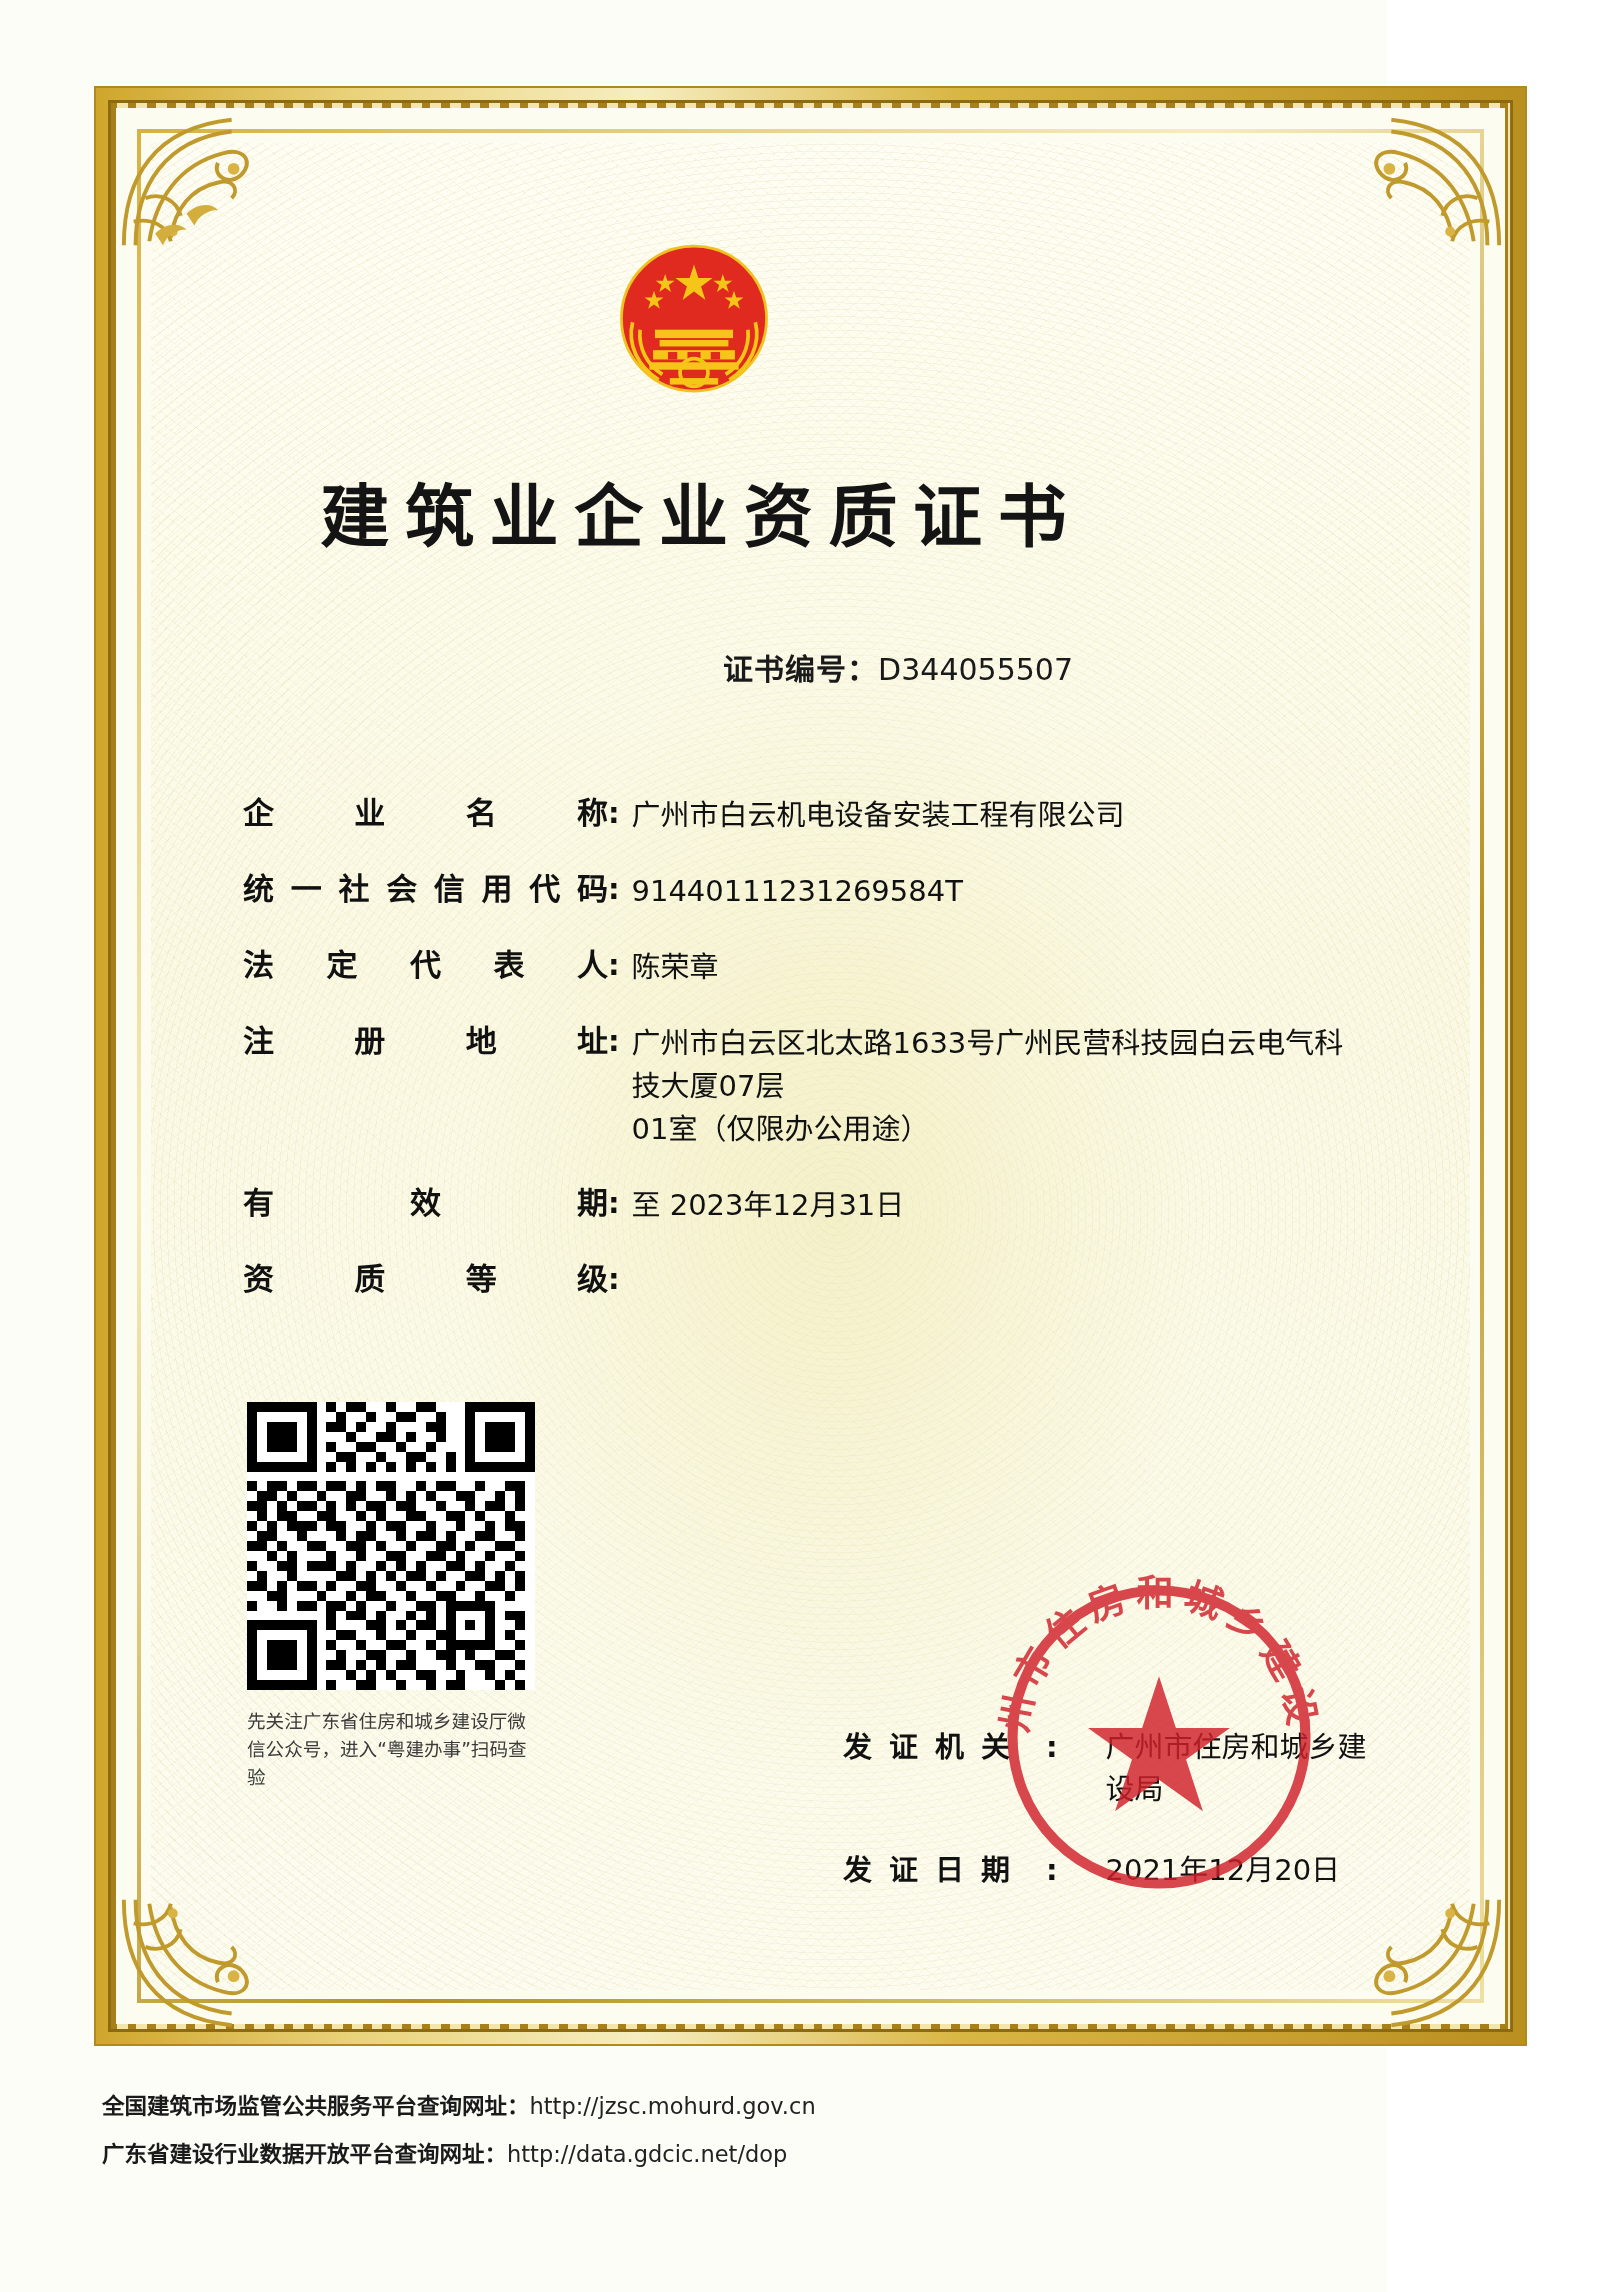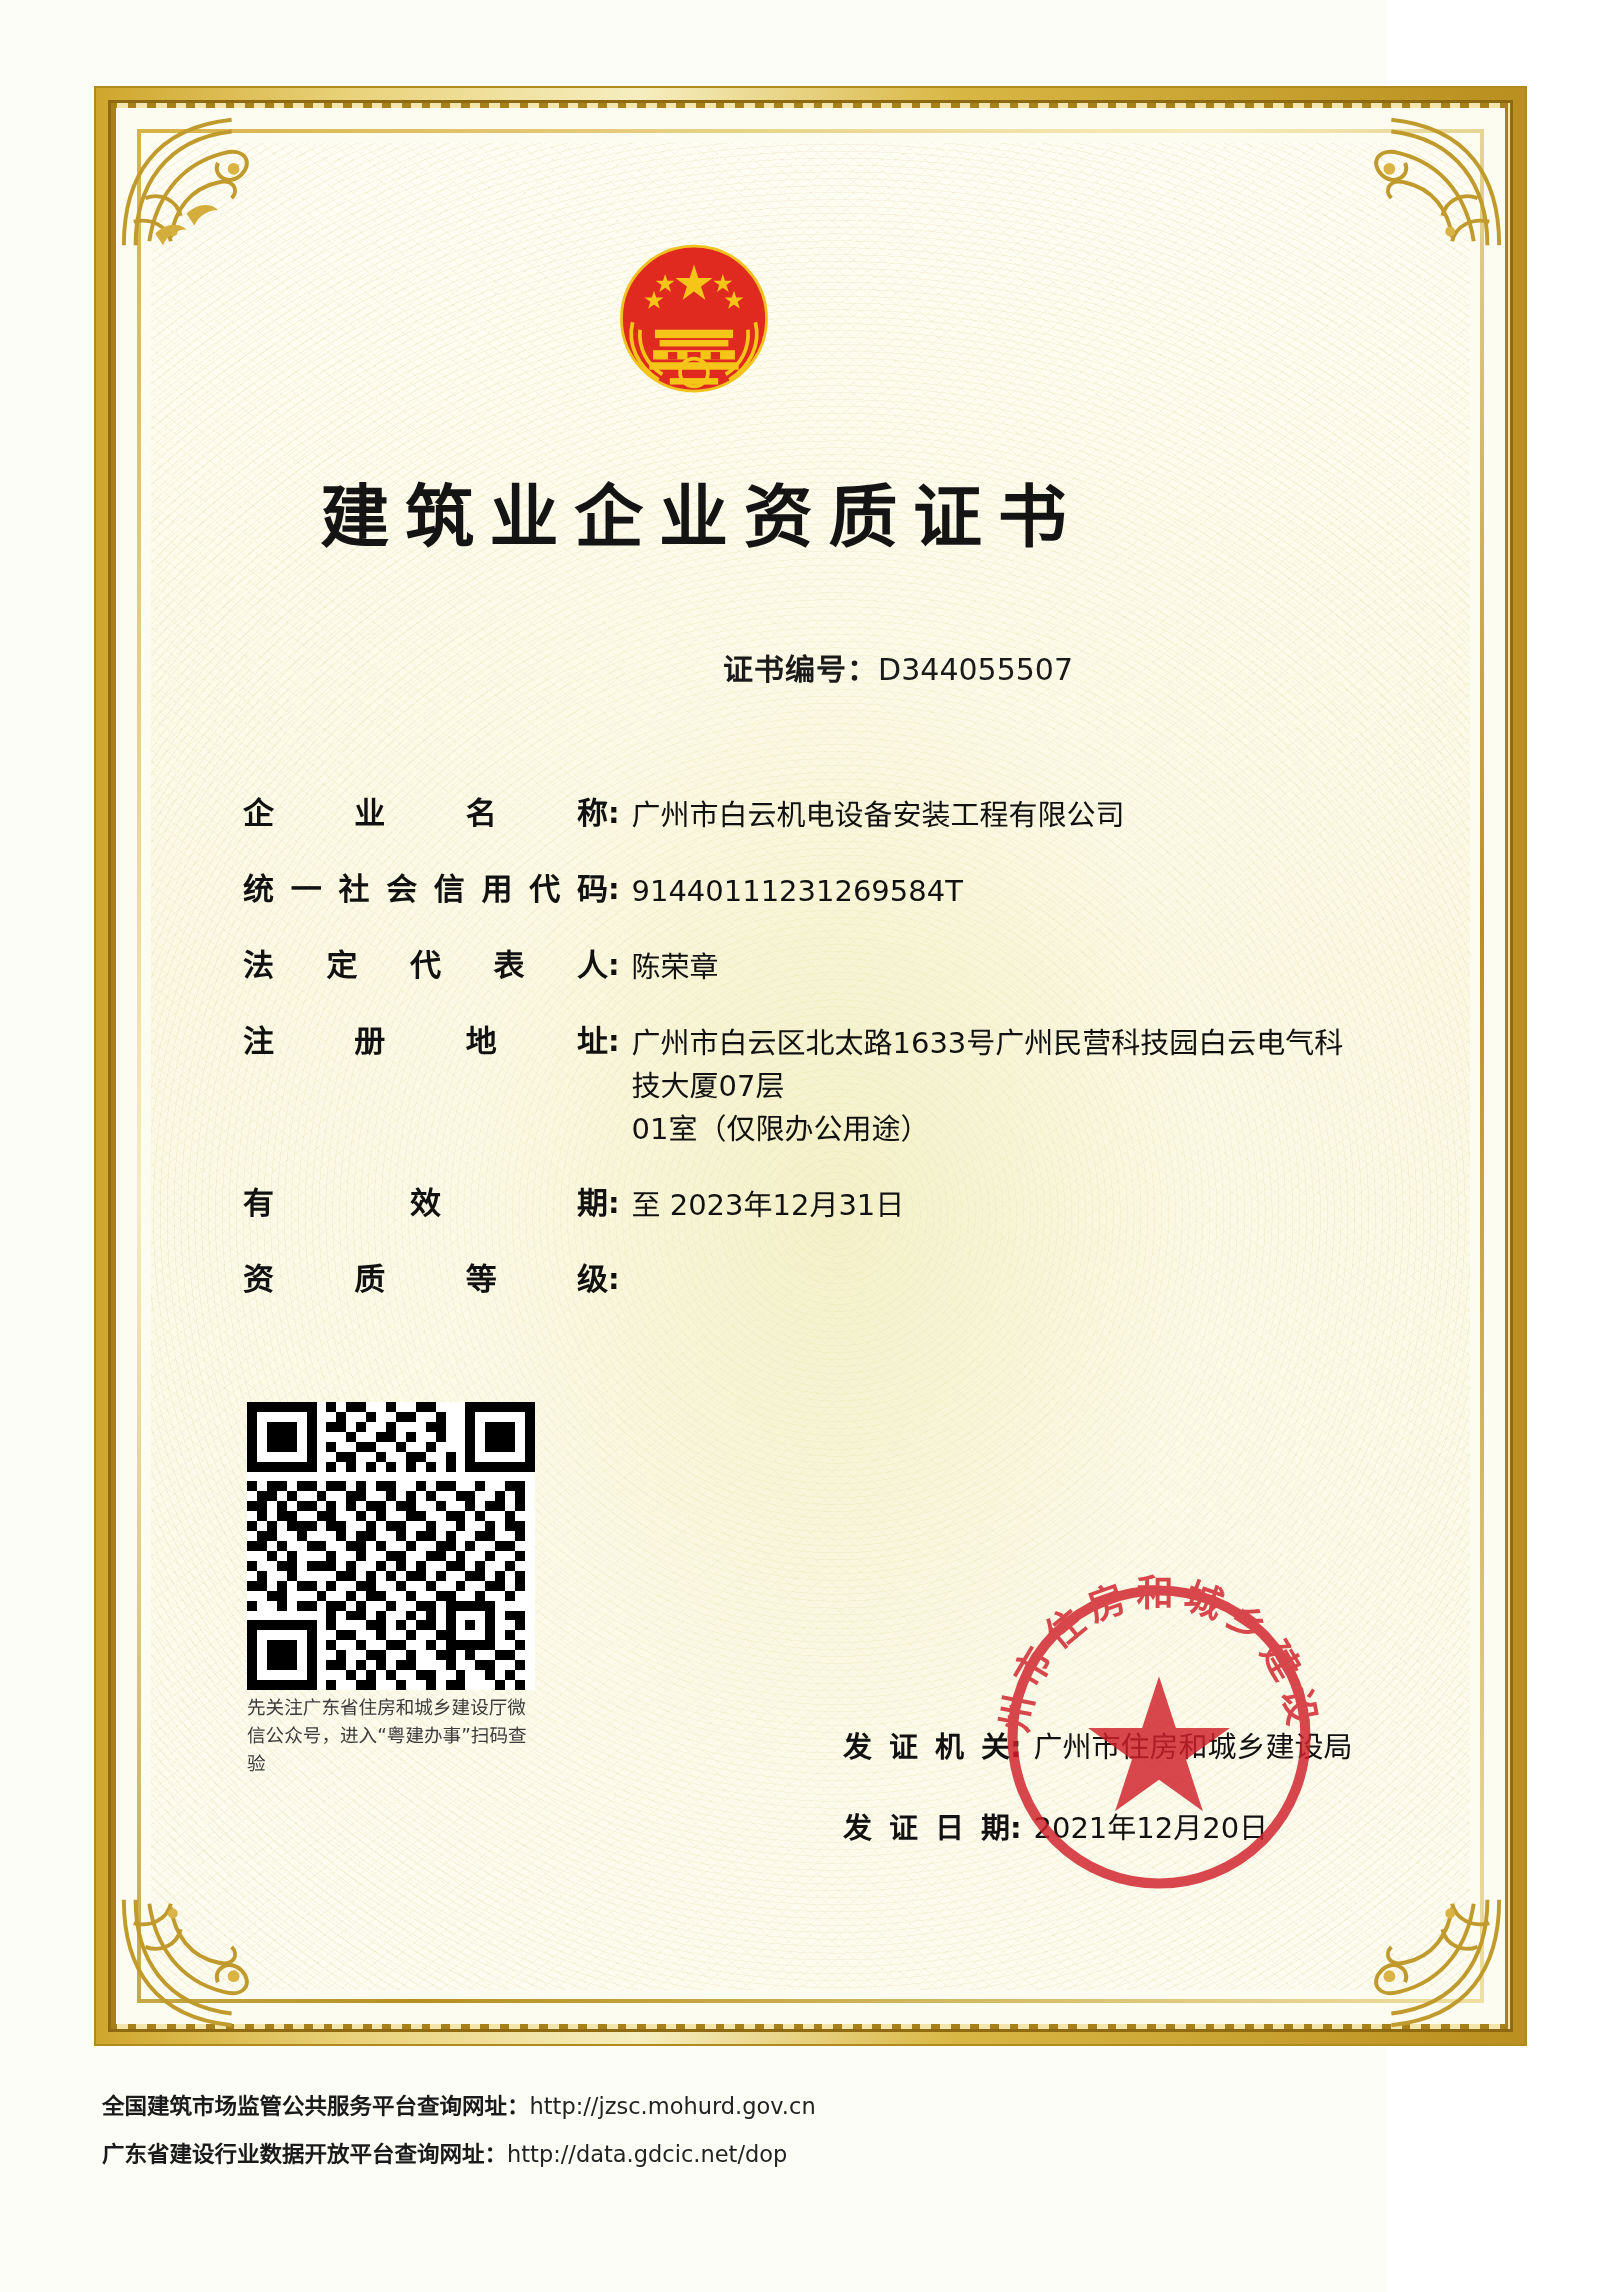--- a/index.html
+++ b/index.html
@@ -180,40 +180,41 @@
     top: 1402px;
     width: 294px;
   }
   .qr {
     width: 288px;
     height: 288px;
     display: block;
     background: #fff;
   }
   .qr-note {
-    margin-top: 4px;
+    margin-top: 18px;
     font-size: 18.6px;
     line-height: 28px;
     color: #3b3b3b;
     width: 294px;
   }
 
   
   .issuer {
     position: absolute;
     left: 843px;
     top: 1723px;
     width: 549px;
   }
   .issuer-row {
     display: flex;
     align-items: baseline;
     margin-bottom: 39px;
     font-size: 29px;
     color: #111;
+    gap: 36px;
   }
   .issuer-row .ilabel {
     font-weight: bold;
     width: 167px;
     flex: 0 0 167px;
     text-align: justify;
     text-align-last: justify;
     white-space: nowrap;
   }
   .issuer-row .icolon { flex: 0 0 15.7px; font-weight: bold; }

